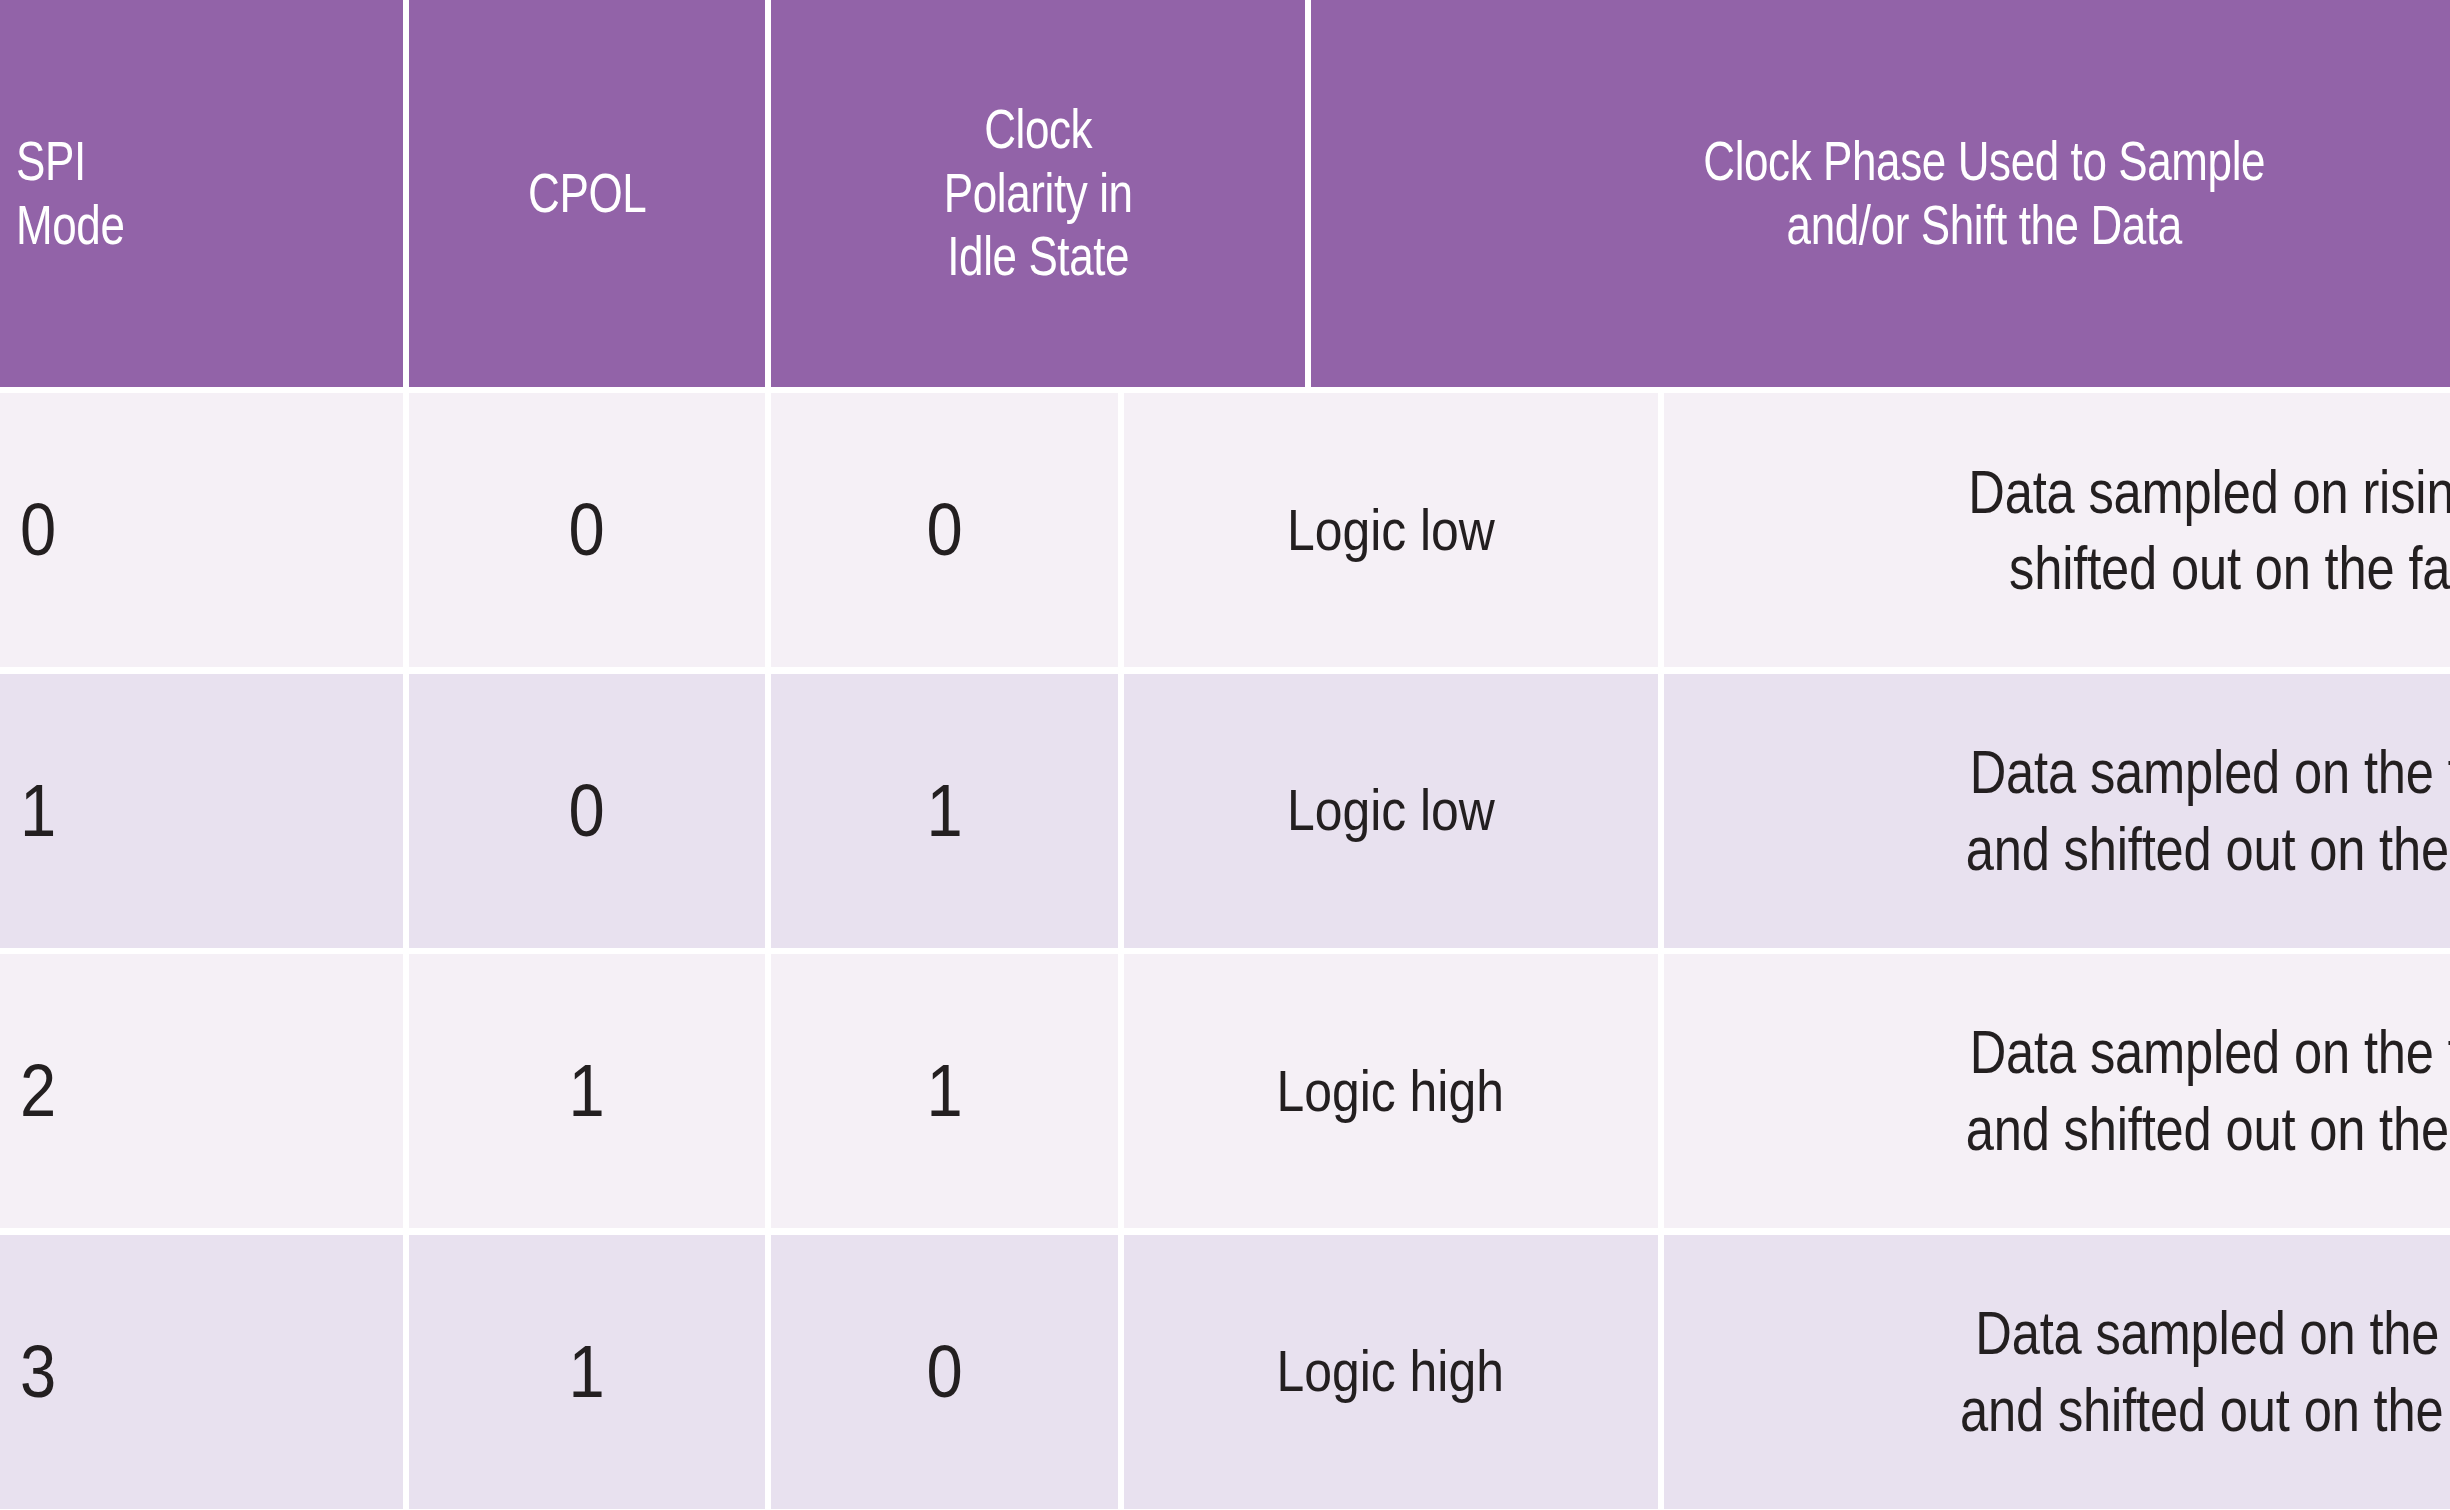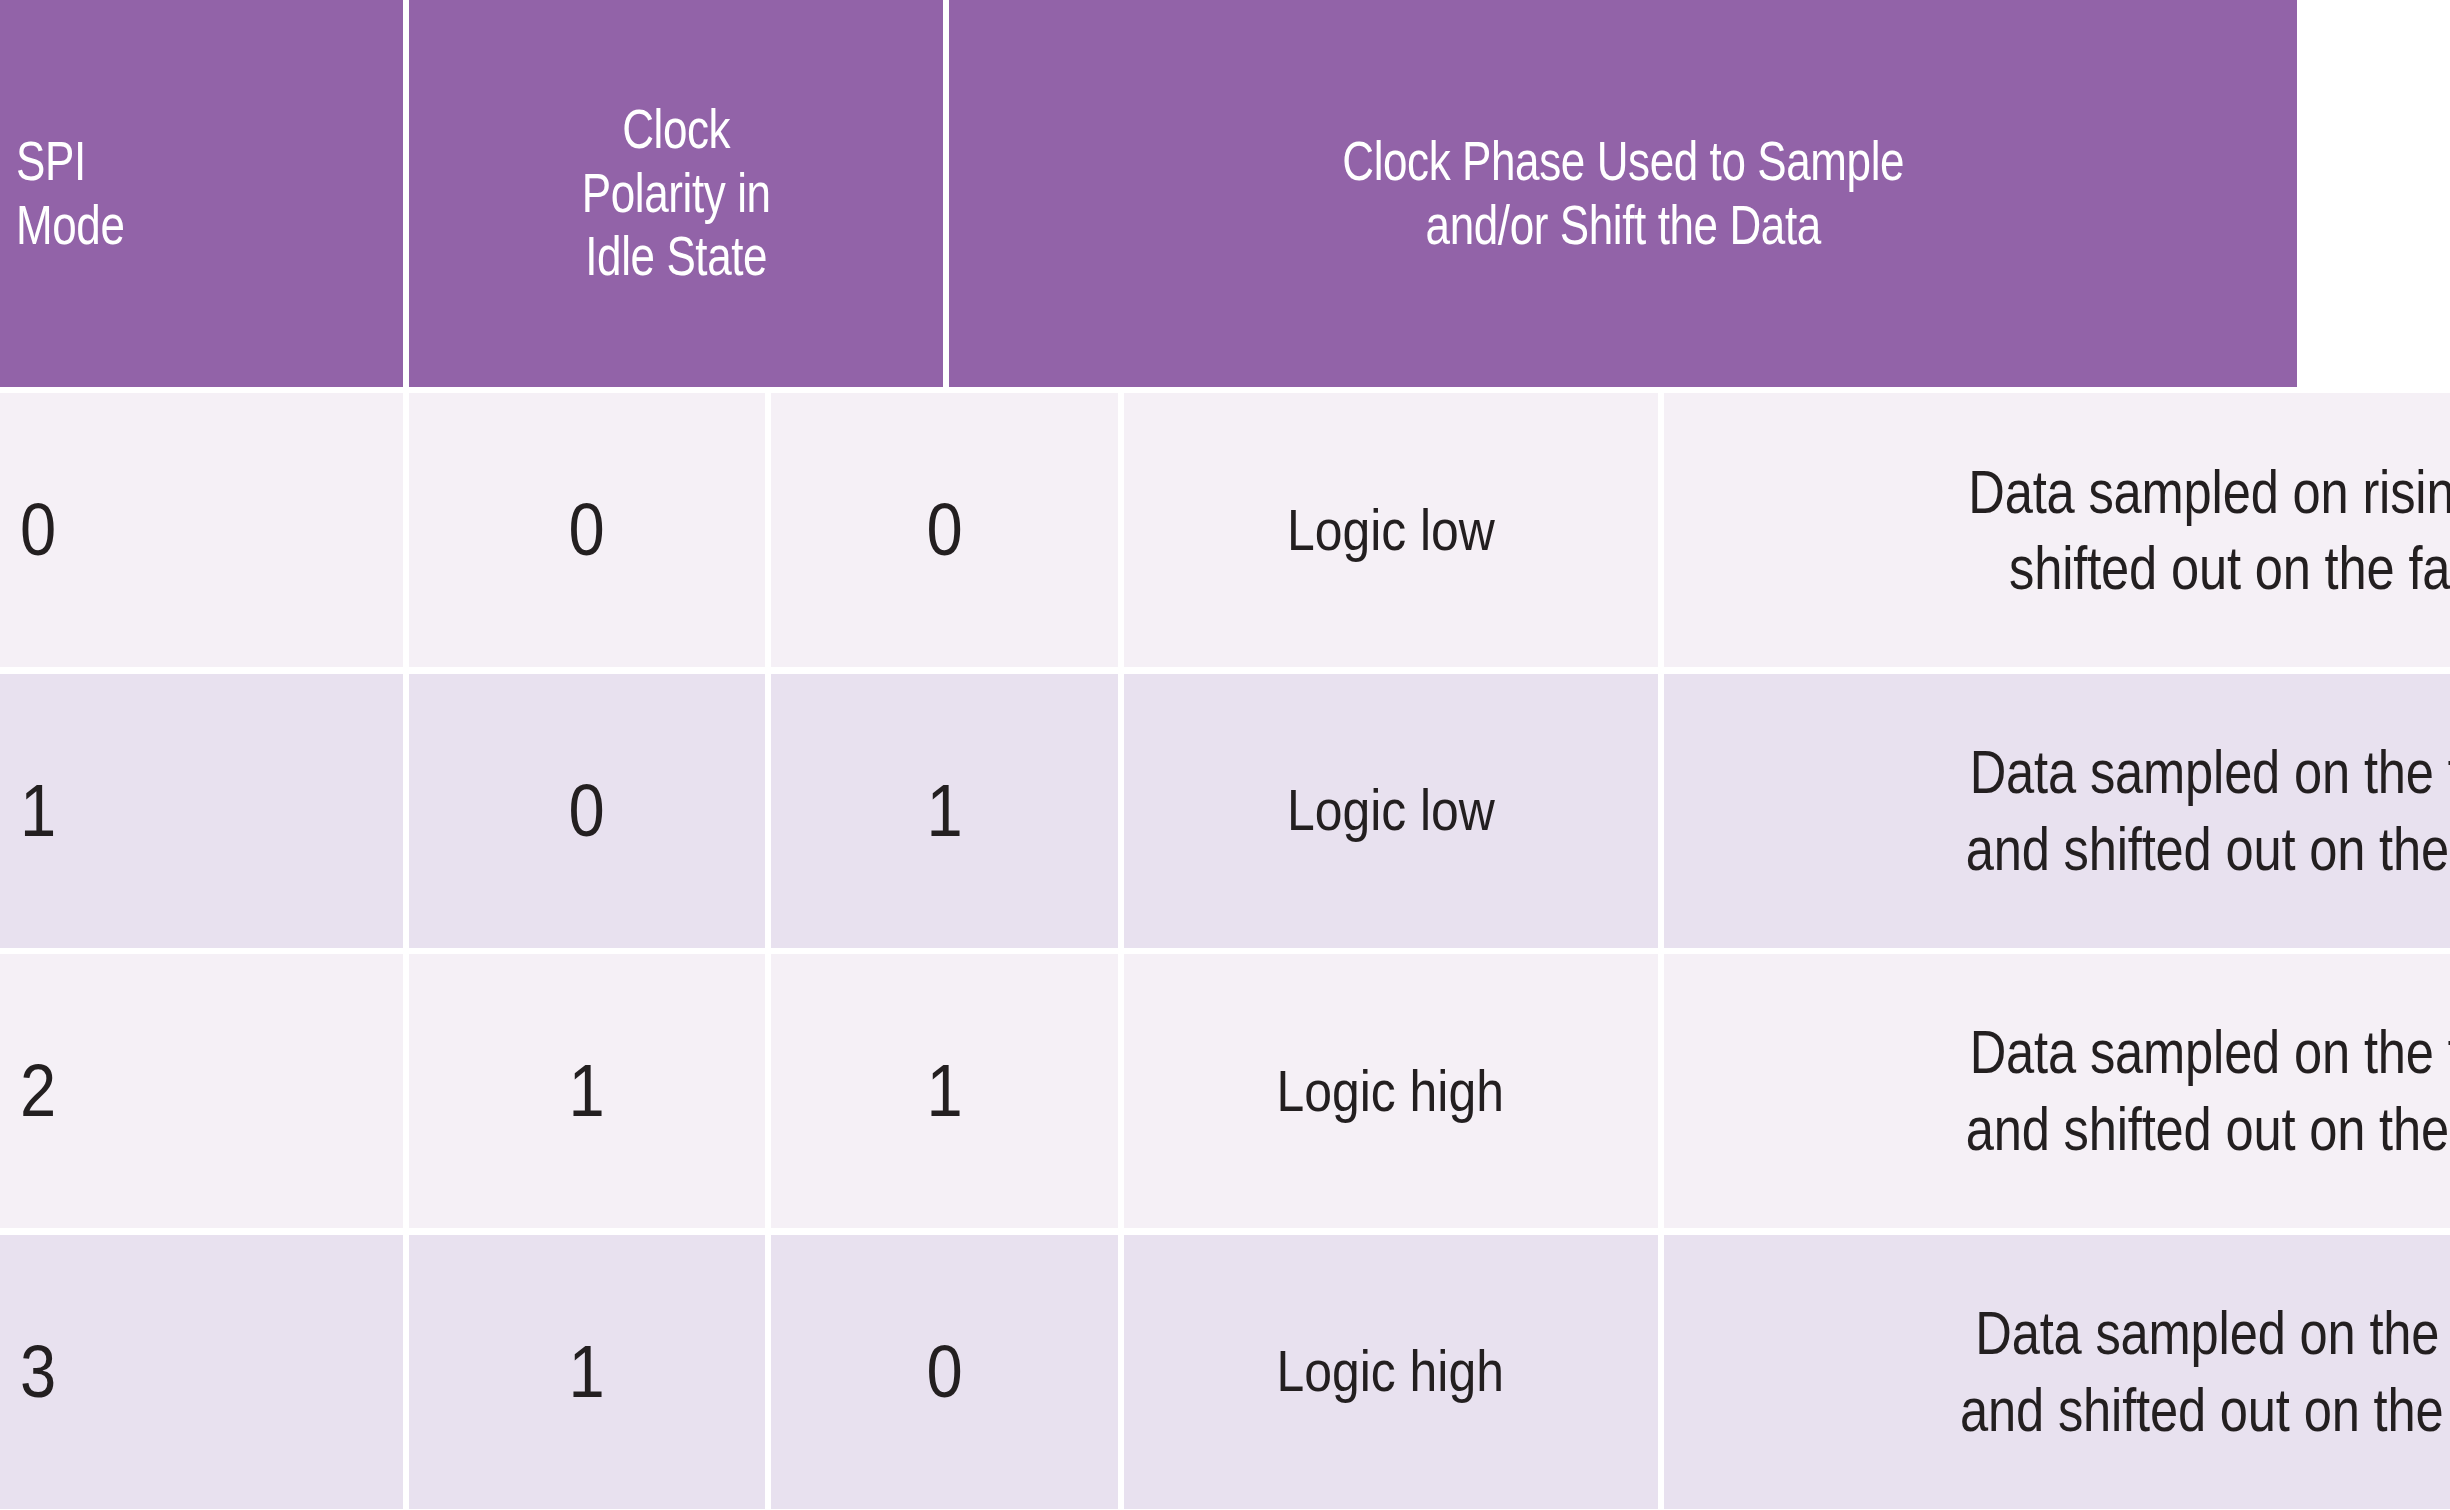--- a/index.html
+++ b/index.html
@@ -137,20 +137,23 @@
 </head>
 <body>
 
 <div class="spi-table">
 
   <div class="row header-row">
     <div class="cell col-mode">
       <span class="hdr-text">SPI
 Mode</span>
     </div>
+    <div class="cell col-cpol">
+      <span class="hdr-text">CPOL</span>
+    </div>
     <div class="cell col-idle">
       <span class="hdr-text">Clock
 Polarity in
 Idle State</span>
     </div>
     <div class="cell col-phase">
       <span class="hdr-text">Clock Phase Used to Sample
 and/or Shift the Data</span>
     </div>
   </div>

